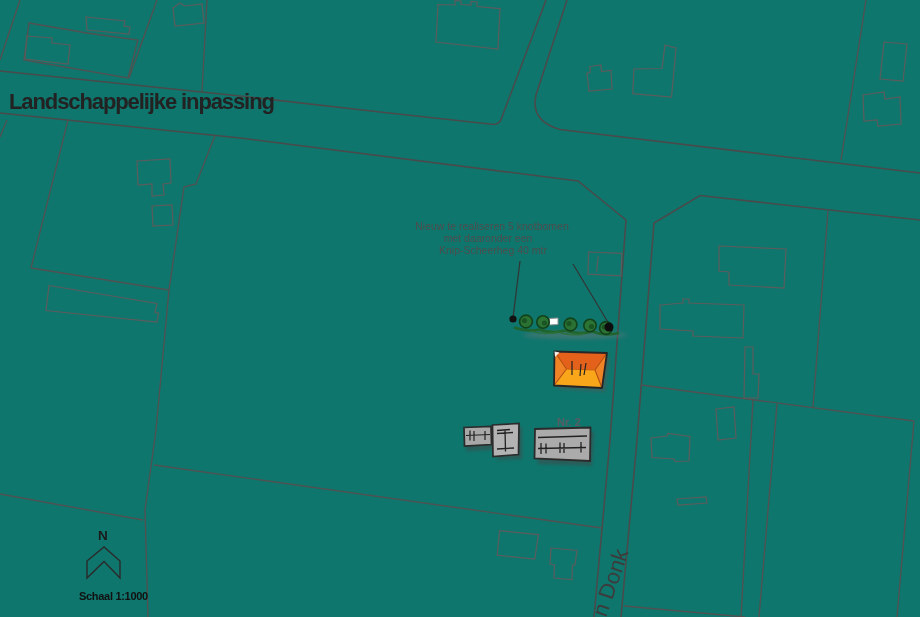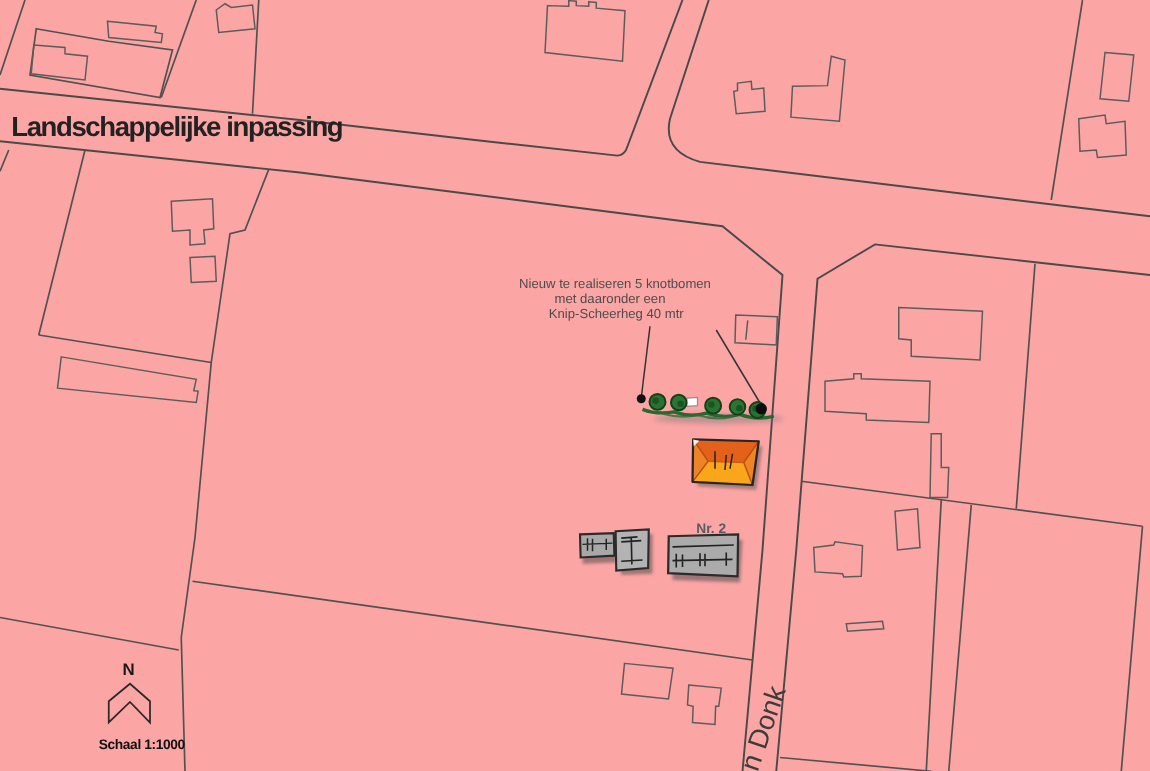--- a/index.html
+++ b/index.html
@@ -1,16 +1,16 @@
 <!DOCTYPE html>
 <html><head>
 <meta charset="utf-8">
 <style>
   html,body{margin:0;padding:0;background:#fff;}
-  #page{position:relative;width:920px;height:617px;background:#fca5a5;overflow:hidden;
+  #page{position:relative;width:920px;height:617px;background:#0f766e;overflow:hidden;
         font-family:"Liberation Sans", sans-serif;}
   svg{position:absolute;left:0;top:0;filter:blur(0.6px);}
 </style>
 </head>
 <body>
 <div id="page">
 <svg width="920" height="617" viewBox="0 0 920 617">
   <defs>
     <filter id="soft" x="-40%" y="-40%" width="180%" height="180%">
       <feGaussianBlur stdDeviation="2.2"></feGaussianBlur>

